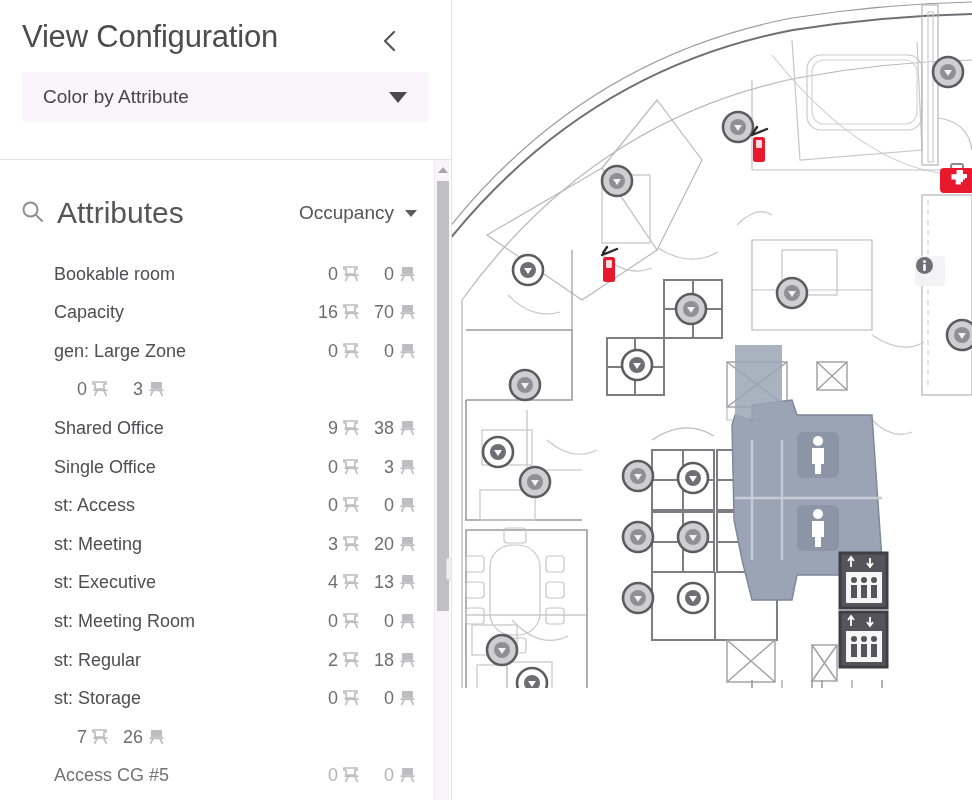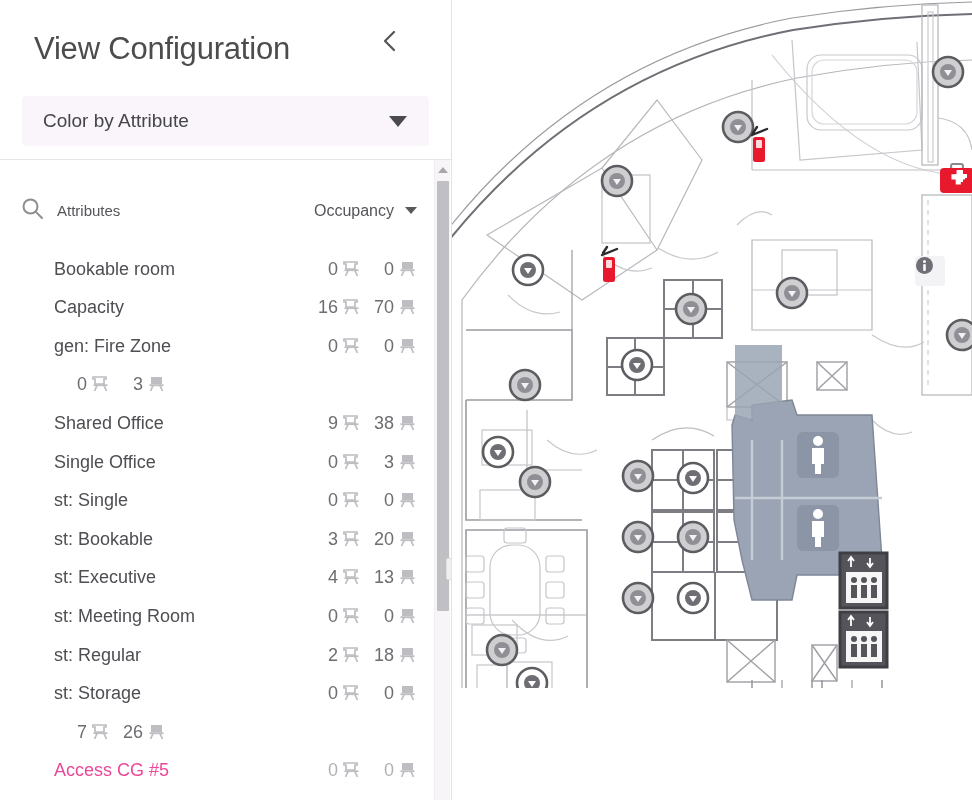--- a/index.html
+++ b/index.html
@@ -32,21 +32,21 @@
     align-items: flex-start;
     justify-content: space-between;
     padding-right: 24px;
   }
   #panel-title {
     font-size: 31px;
     font-weight: 400;
     color: #4c4c4e;
     letter-spacing: -0.2px;
     line-height: 42px;
-    margin: 12px;
+    margin: 0;
     font-family: "Liberation Sans", sans-serif;
   }
   #collapse-btn {
     width: 30px; height: 30px;
     display: flex; align-items: center; justify-content: center;
     margin-top: 10px;
     cursor: pointer;
   }
   #collapse-btn svg { display: block; }
 
@@ -81,27 +81,27 @@
     background: #fff;
   }
   #attr-head {
     display: flex;
     align-items: center;
     padding: 36px 34px 0 20px;
     justify-content: space-between;
   }
   .attr-head-left { display: flex; align-items: center; gap: 12px; }
   #attr-head-title {
-    font-size: 15px; color: #55555a; font-weight: 400;
+    font-size: 30px; color: #55555a; font-weight: 400;
   }
   #sort-select {
     display: flex; align-items: center; gap: 11px;
     cursor: pointer;
   }
-  #sort-label { font-size: 16px; color: #55555a; }
+  #sort-label { font-size: 19px; color: #55555a; }
   .caret-sm {
     width: 0; height: 0;
     border-left: 6px solid transparent;
     border-right: 6px solid transparent;
     border-top: 7px solid #5a5a5e;
   }
 
   #attr-list {
     margin-top: 16px;
     padding: 0 0 0 0;
@@ -114,21 +114,21 @@
     cursor: pointer;
   }
   .attr-name {
     flex: 1 1 auto;
     font-size: 18px;
     color: #4e4e53;
     white-space: nowrap;
     overflow: hidden;
     text-overflow: ellipsis;
   }
-  .attr-row.dim .attr-name { color: #ec4899; }
+  .attr-row.dim .attr-name { color: #737373; }
   .metric {
     display: flex;
     align-items: center;
     justify-content: flex-end;
     gap: 4px;
     width: 56px;
     flex: 0 0 56px;
   }
   .metric .val {
     font-size: 18px;
@@ -288,21 +288,21 @@
                 <svg width="19" height="19" viewBox="0 0 19 19" aria-hidden="true">
       <rect x="4" y="2" width="11" height="7" fill="#bdbdc2"></rect>
       <line x1="2.5" y1="10.2" x2="16.5" y2="10.2" stroke="#bdbdc2" stroke-width="1.9"></line>
       <line x1="6" y1="10.6" x2="3.5" y2="16" stroke="#bdbdc2" stroke-width="1.7"></line>
       <line x1="13" y1="10.6" x2="15.5" y2="16" stroke="#bdbdc2" stroke-width="1.7"></line>
     </svg>
               </span>
        </span>
           </div>
           <div class="attr-row">
-            <span class="attr-name">gen: Fire Zone</span>
+            <span class="attr-name">gen: Large Zone</span>
        <span class="metric">
          <span class="val">0</span>
          <span>
                 <svg width="19" height="19" viewBox="0 0 19 19" aria-hidden="true">
       <path d="M4 2 h11 v2 h-2 v5 h-9 v-5 h-2 v-2 z" fill="none" stroke="#bdbdc2" stroke-width="1.7"></path>
       <line x1="2.5" y1="10.2" x2="16.5" y2="10.2" stroke="#bdbdc2" stroke-width="1.8"></line>
       <line x1="6" y1="10.6" x2="3.5" y2="16" stroke="#bdbdc2" stroke-width="1.7"></line>
       <line x1="13" y1="10.6" x2="15.5" y2="16" stroke="#bdbdc2" stroke-width="1.7"></line>
     </svg>
               </span>
@@ -387,46 +387,46 @@
                 <svg width="19" height="19" viewBox="0 0 19 19" aria-hidden="true">
       <rect x="4" y="2" width="11" height="7" fill="#bdbdc2"></rect>
       <line x1="2.5" y1="10.2" x2="16.5" y2="10.2" stroke="#bdbdc2" stroke-width="1.9"></line>
       <line x1="6" y1="10.6" x2="3.5" y2="16" stroke="#bdbdc2" stroke-width="1.7"></line>
       <line x1="13" y1="10.6" x2="15.5" y2="16" stroke="#bdbdc2" stroke-width="1.7"></line>
     </svg>
               </span>
        </span>
           </div>
           <div class="attr-row">
-            <span class="attr-name">st: Single</span>
-       <span class="metric">
-         <span class="val">0</span>
-         <span>
-                <svg width="19" height="19" viewBox="0 0 19 19" aria-hidden="true">
-      <path d="M4 2 h11 v2 h-2 v5 h-9 v-5 h-2 v-2 z" fill="none" stroke="#bdbdc2" stroke-width="1.7"></path>
-      <line x1="2.5" y1="10.2" x2="16.5" y2="10.2" stroke="#bdbdc2" stroke-width="1.8"></line>
-      <line x1="6" y1="10.6" x2="3.5" y2="16" stroke="#bdbdc2" stroke-width="1.7"></line>
-      <line x1="13" y1="10.6" x2="15.5" y2="16" stroke="#bdbdc2" stroke-width="1.7"></line>
-    </svg>
-              </span>
-       </span>
-       <span class="metric">
-         <span class="val">0</span>
-         <span>
-                <svg width="19" height="19" viewBox="0 0 19 19" aria-hidden="true">
-      <rect x="4" y="2" width="11" height="7" fill="#bdbdc2"></rect>
-      <line x1="2.5" y1="10.2" x2="16.5" y2="10.2" stroke="#bdbdc2" stroke-width="1.9"></line>
-      <line x1="6" y1="10.6" x2="3.5" y2="16" stroke="#bdbdc2" stroke-width="1.7"></line>
-      <line x1="13" y1="10.6" x2="15.5" y2="16" stroke="#bdbdc2" stroke-width="1.7"></line>
-    </svg>
-              </span>
-       </span>
-          </div>
-          <div class="attr-row">
-            <span class="attr-name">st: Bookable</span>
+            <span class="attr-name">st: Access</span>
+       <span class="metric">
+         <span class="val">0</span>
+         <span>
+                <svg width="19" height="19" viewBox="0 0 19 19" aria-hidden="true">
+      <path d="M4 2 h11 v2 h-2 v5 h-9 v-5 h-2 v-2 z" fill="none" stroke="#bdbdc2" stroke-width="1.7"></path>
+      <line x1="2.5" y1="10.2" x2="16.5" y2="10.2" stroke="#bdbdc2" stroke-width="1.8"></line>
+      <line x1="6" y1="10.6" x2="3.5" y2="16" stroke="#bdbdc2" stroke-width="1.7"></line>
+      <line x1="13" y1="10.6" x2="15.5" y2="16" stroke="#bdbdc2" stroke-width="1.7"></line>
+    </svg>
+              </span>
+       </span>
+       <span class="metric">
+         <span class="val">0</span>
+         <span>
+                <svg width="19" height="19" viewBox="0 0 19 19" aria-hidden="true">
+      <rect x="4" y="2" width="11" height="7" fill="#bdbdc2"></rect>
+      <line x1="2.5" y1="10.2" x2="16.5" y2="10.2" stroke="#bdbdc2" stroke-width="1.9"></line>
+      <line x1="6" y1="10.6" x2="3.5" y2="16" stroke="#bdbdc2" stroke-width="1.7"></line>
+      <line x1="13" y1="10.6" x2="15.5" y2="16" stroke="#bdbdc2" stroke-width="1.7"></line>
+    </svg>
+              </span>
+       </span>
+          </div>
+          <div class="attr-row">
+            <span class="attr-name">st: Meeting</span>
        <span class="metric">
          <span class="val">3</span>
          <span>
                 <svg width="19" height="19" viewBox="0 0 19 19" aria-hidden="true">
       <path d="M4 2 h11 v2 h-2 v5 h-9 v-5 h-2 v-2 z" fill="none" stroke="#bdbdc2" stroke-width="1.7"></path>
       <line x1="2.5" y1="10.2" x2="16.5" y2="10.2" stroke="#bdbdc2" stroke-width="1.8"></line>
       <line x1="6" y1="10.6" x2="3.5" y2="16" stroke="#bdbdc2" stroke-width="1.7"></line>
       <line x1="13" y1="10.6" x2="15.5" y2="16" stroke="#bdbdc2" stroke-width="1.7"></line>
     </svg>
               </span>

